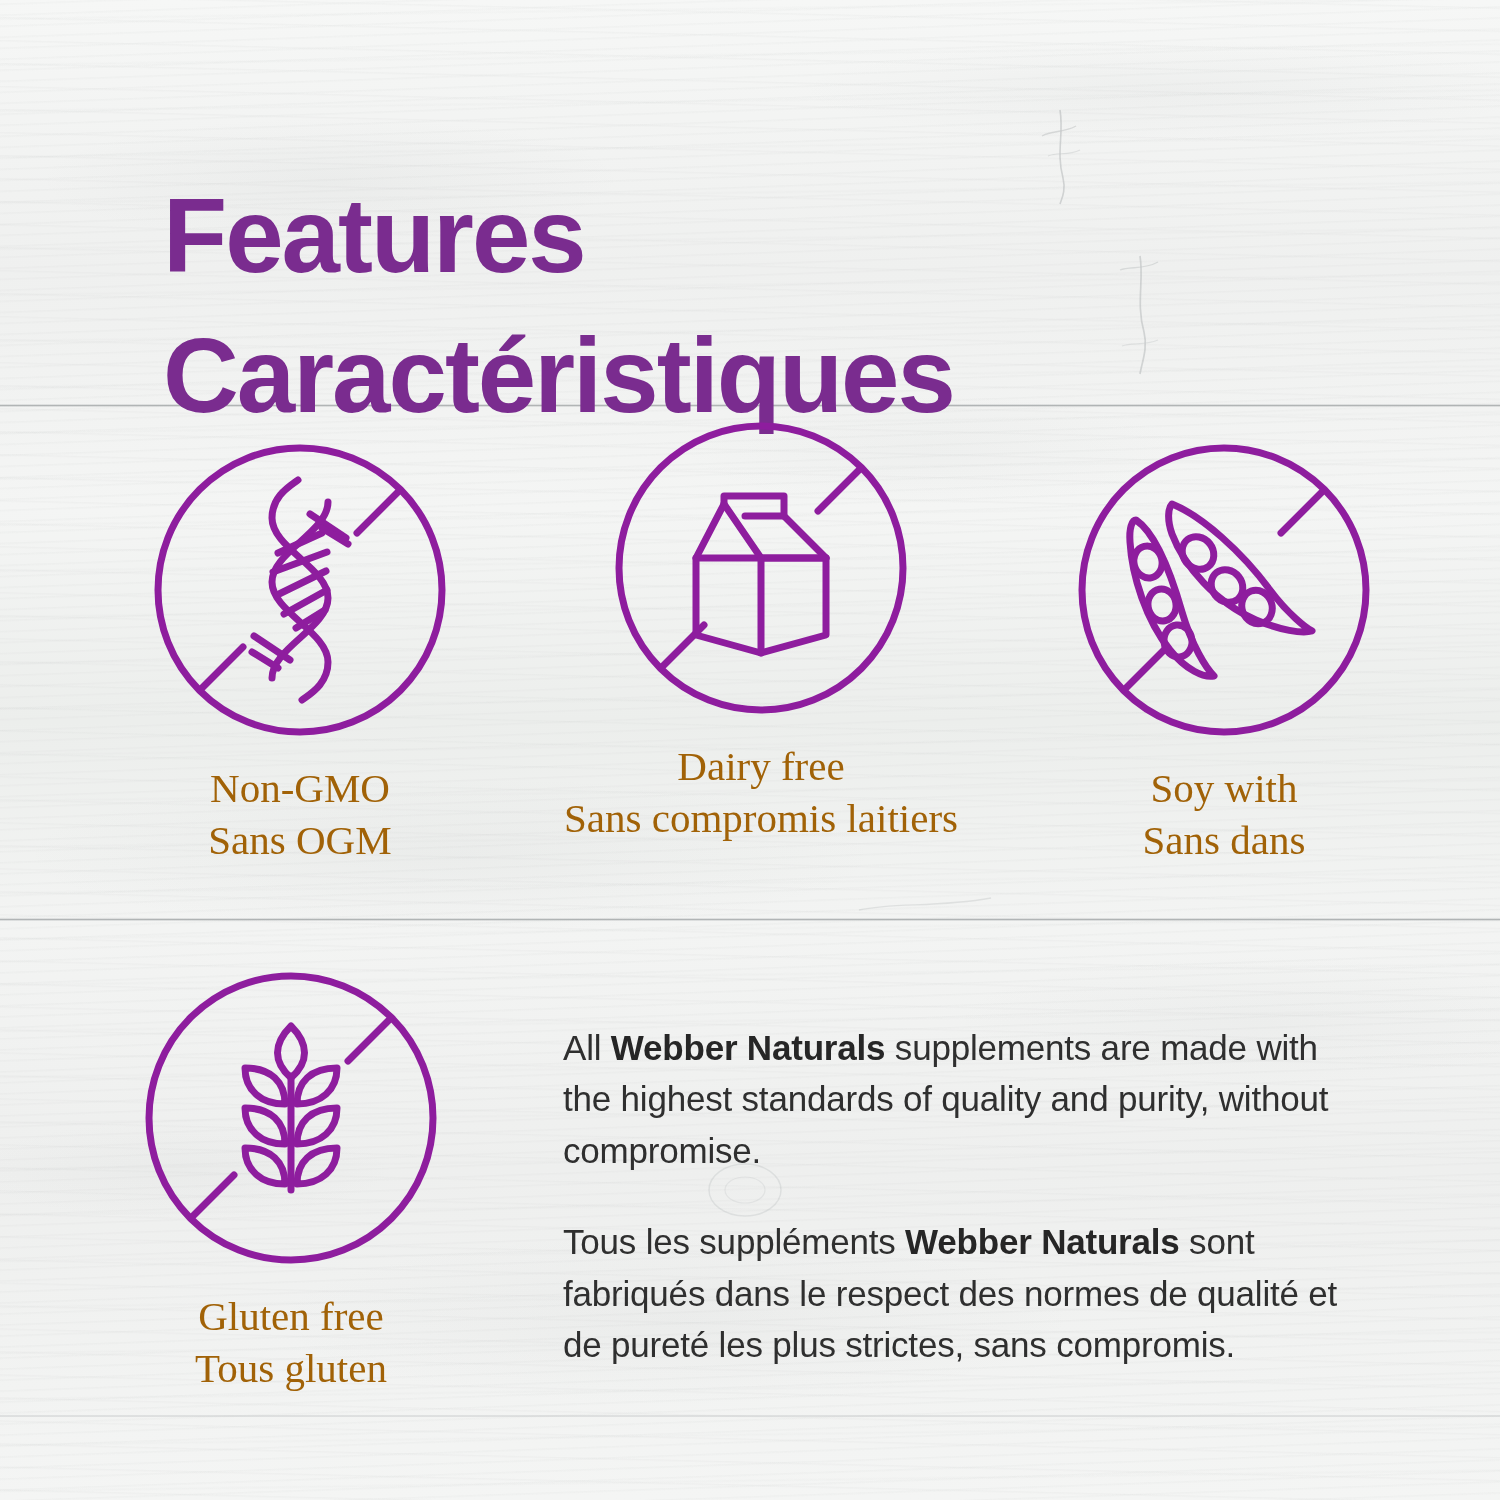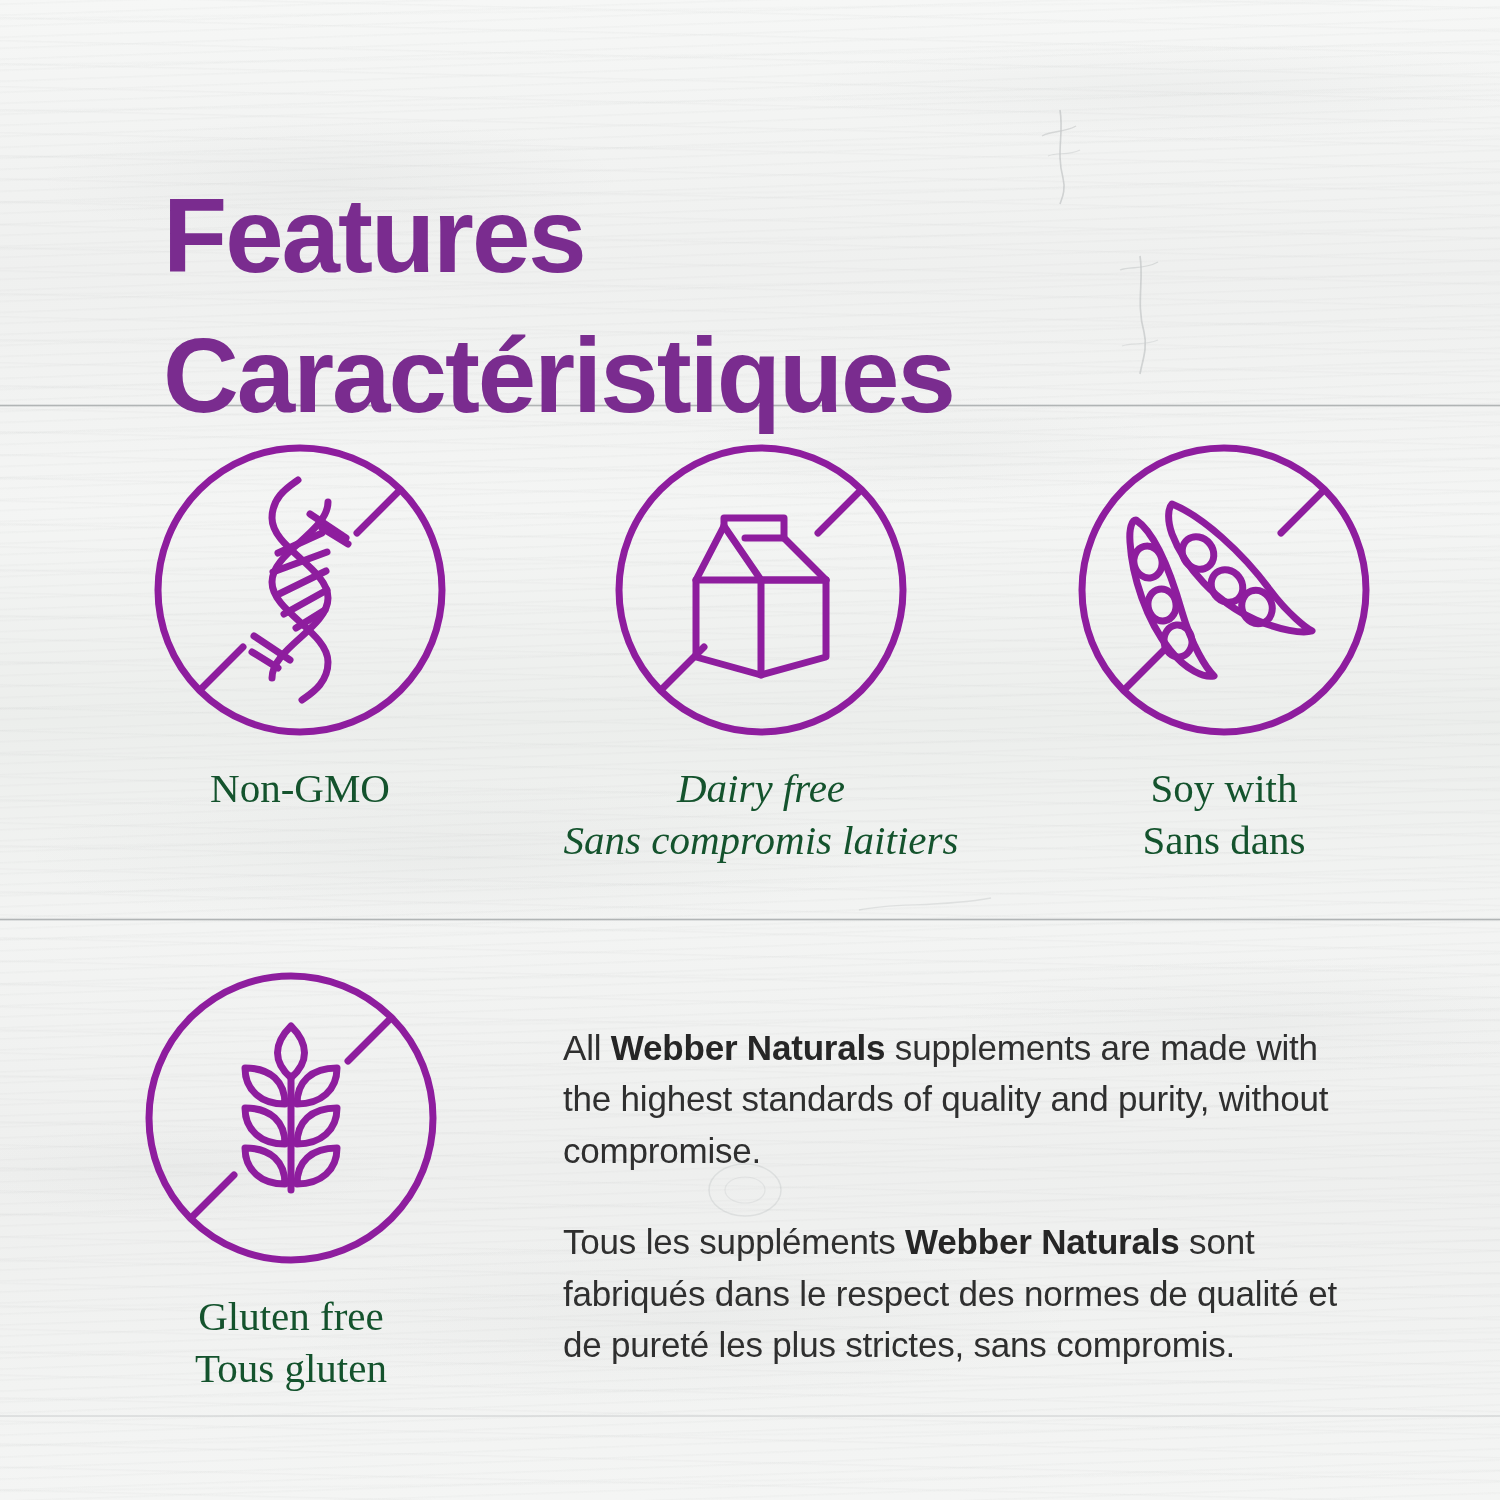--- a/index.html
+++ b/index.html
@@ -125,29 +125,29 @@
   }
   .feature .ring-wrap {
     display: flex;
     justify-content: center;
   }
   .feature .label {
     margin-top: 22px;
     font-family: "Liberation Serif", serif;
     font-size: 41px;
     line-height: 1.27;
-    color: #14532d;
+    color: #a16207;
     white-space: nowrap;
   }
   .feature .label .l2 {
     display: block;
   }
 
   #feature-gmo   { left: 44px;   top: 440px;  width: 512px; }
-  #feature-dairy { left: 505px;  top: 440px;  width: 512px; font-style: italic; }
+  #feature-dairy { left: 505px;  top: 418px;  width: 512px; }
   #feature-soy   { left: 968px;  top: 440px;  width: 512px; }
   #feature-gluten{ left: 35px;   top: 968px;  width: 512px; }
 
   
   .copy {
     position: absolute;
     left: 563px;
     top: 1022px;
     width: 810px;
     color: #2f2f2f;
@@ -229,20 +229,21 @@
             <line x1="160" y1="74" x2="196" y2="98"></line>
             <line x1="172" y1="88" x2="198" y2="104"></line>
 
             <line x1="104" y1="196" x2="140" y2="220"></line>
             <line x1="102" y1="212" x2="128" y2="228"></line>
           </g>
         </svg>
       </div>
       <div class="label">
         <span>Non-GMO</span>
+        <span class="l2">Sans OGM</span>
       </div>
     </div>
 
     <div class="feature" id="feature-dairy">
       <div class="ring-wrap">
         <svg width="300" height="300" viewBox="0 0 300 300">
           <g fill="none" stroke="#8e1d9e" stroke-width="7" stroke-linecap="round" stroke-linejoin="round">
             <circle cx="150" cy="150" r="142"></circle>
             <line x1="249" y1="51" x2="207" y2="93"></line>
             <line x1="93" y1="207" x2="51" y2="249"></line>

